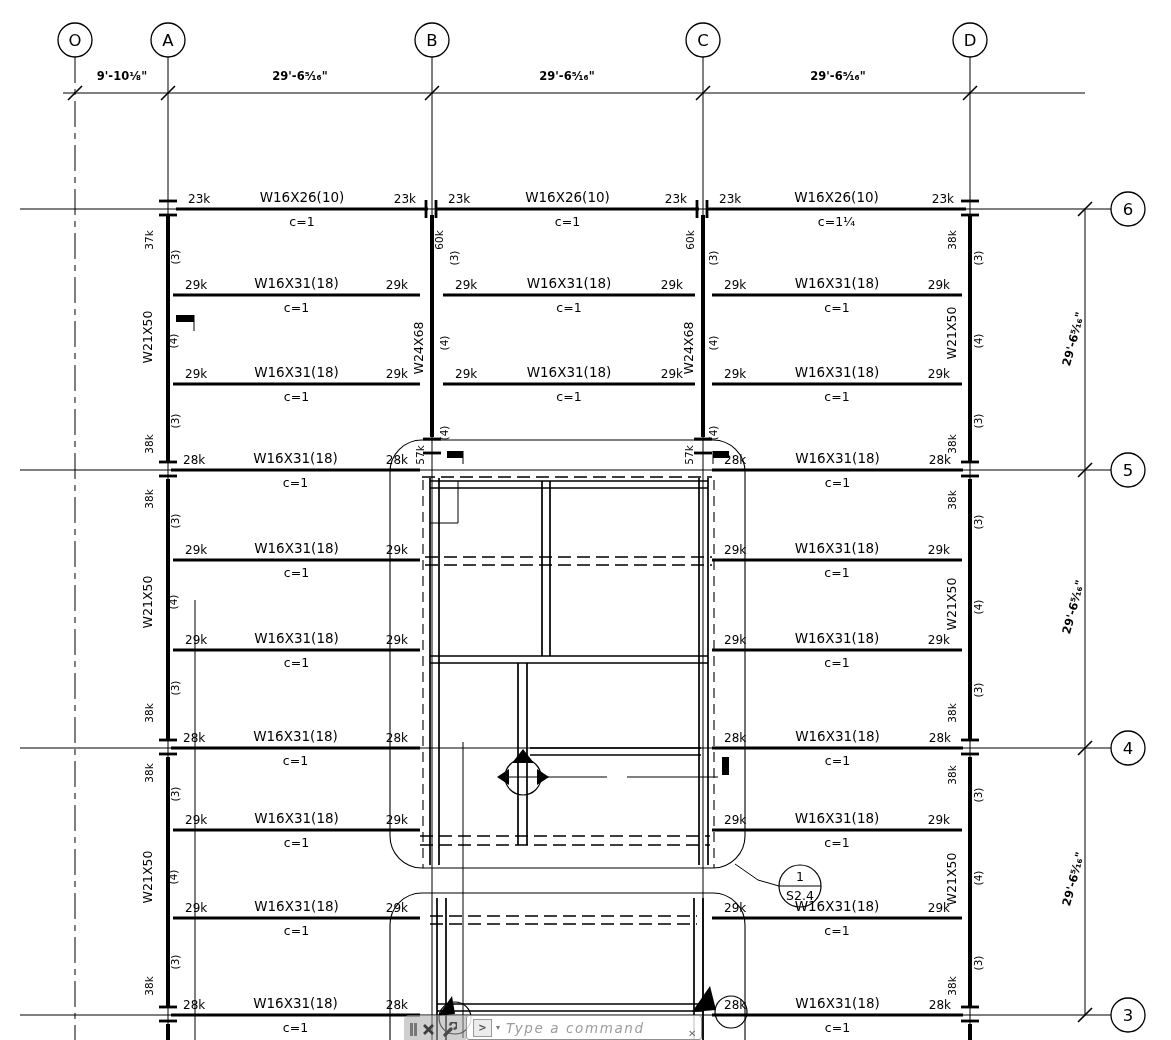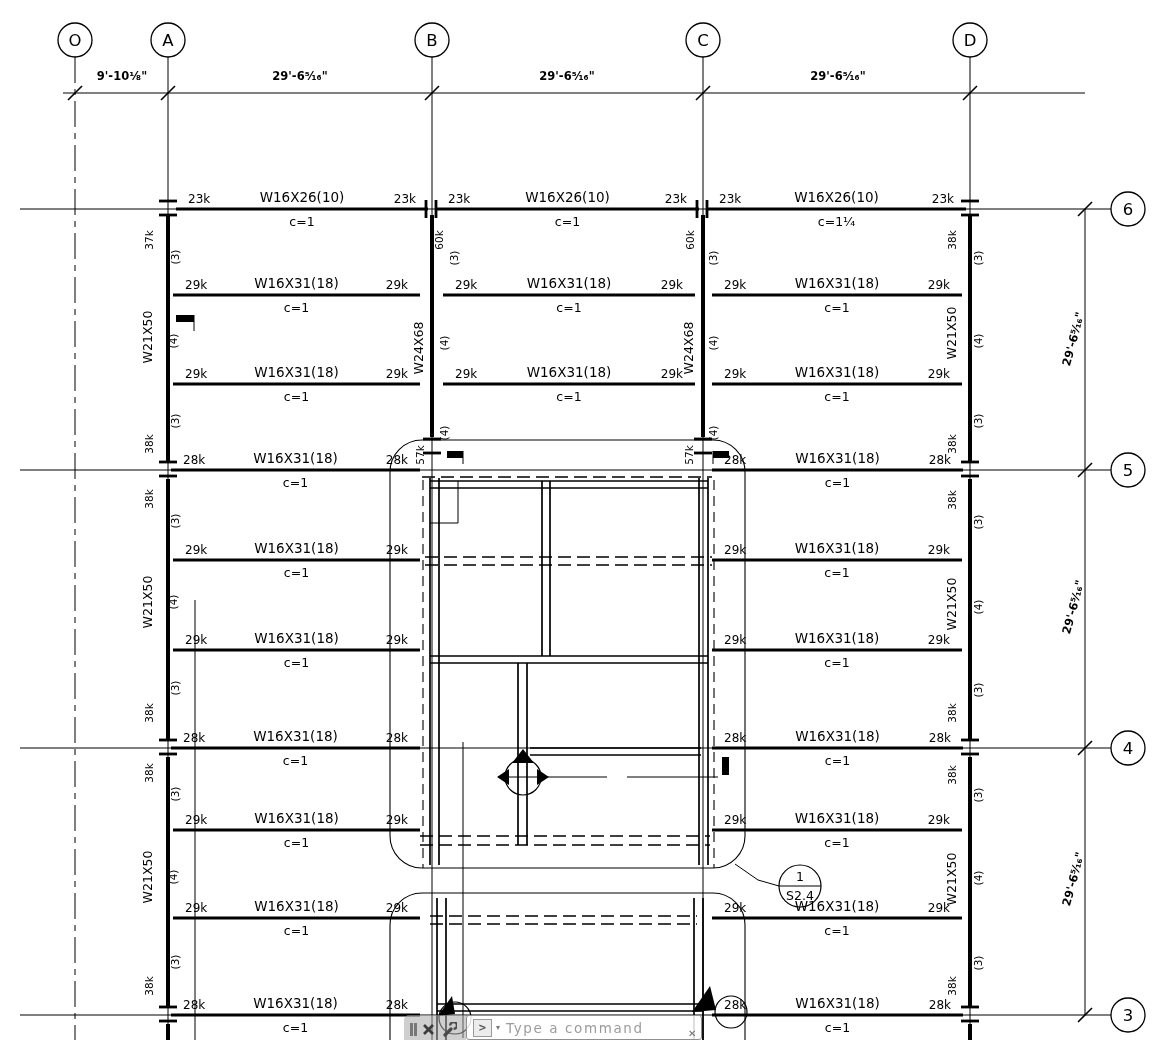--- a/index.html
+++ b/index.html
@@ -12,21 +12,21 @@
     background:rgba(168,168,168,.55);border-radius:5px 0 0 0;}
   .grip{width:3px;height:13px;background:#777;
     box-shadow:4px 0 0 #777, -1px 0 0 rgba(120,120,120,.0);margin-right:2px;}
   .icon-btn{display:flex;align-items:center;justify-content:center;cursor:pointer;}
   .cmd-field{flex:1;display:flex;align-items:center;gap:6px;padding:0 6px;
     background:rgba(255,255,255,.85);border:1px solid #8f8f8f;border-radius:3px;}
   .prompt-chip{width:17px;height:16px;border:1px solid #9a9a9a;background:#ececec;
     display:flex;align-items:center;justify-content:center;
     font-size:10px;font-weight:bold;color:#555;}
   .dd{font-size:8px;color:#787878;margin-left:-2px;}
-  .cmd-placeholder{font-size:13.5px;color:#9c9c9c;letter-spacing:1.6px;white-space:nowrap;}
+  .cmd-placeholder{font-style:italic;font-size:13.5px;color:#9c9c9c;letter-spacing:1.6px;white-space:nowrap;}
   .stray-x{position:absolute;left:284px;top:13px;font-size:10px;color:#6d6d6d;}
 </style>
 </head>
 <body>
 
 <div id="stage">
   <svg id="plan" width="1171" height="1040" viewBox="0 0 1171 1040">
       <g>
         <line x1="75" y1="57" x2="75" y2="1040" stroke="#000000" stroke-width="1" stroke-dasharray="26 6 6 6"></line>
         <line x1="168" y1="57" x2="168" y2="1040" stroke="#000000" stroke-width="1"></line>

